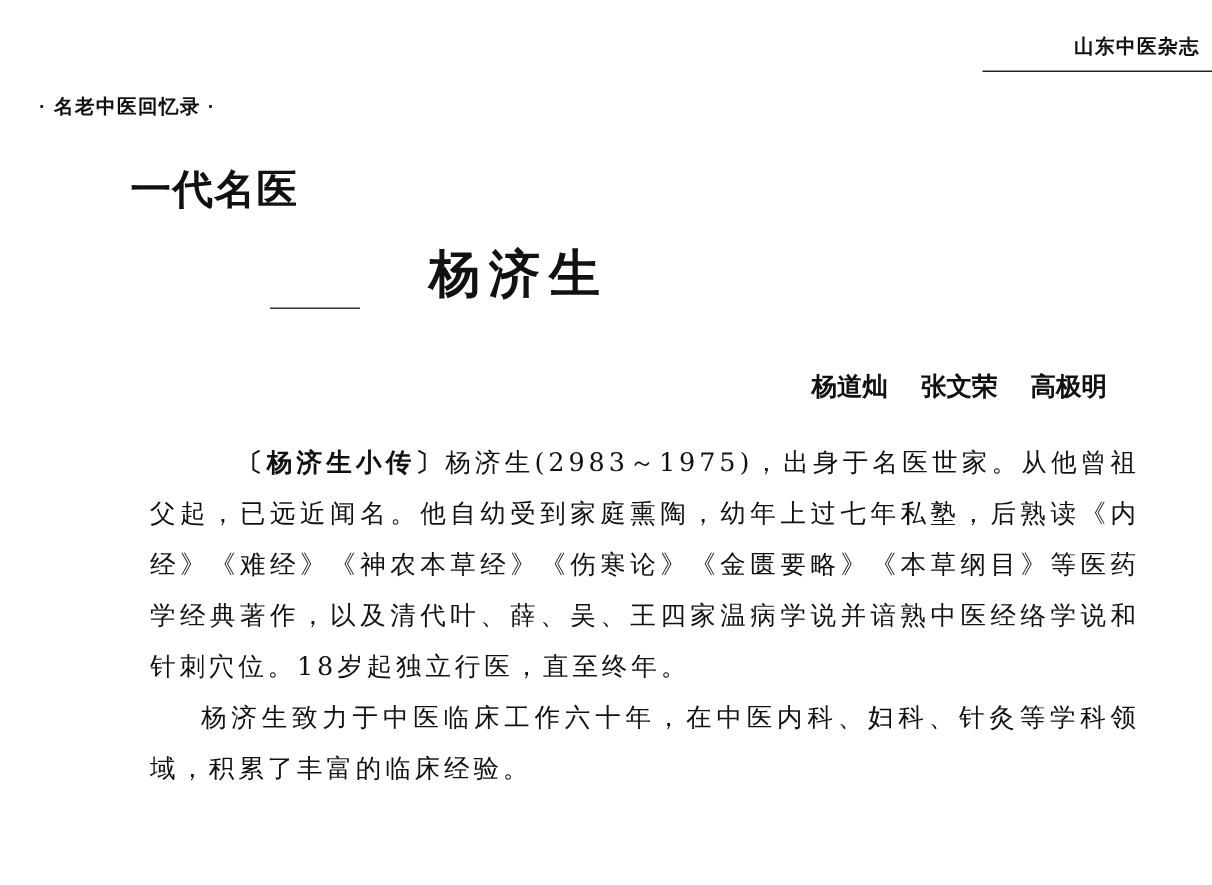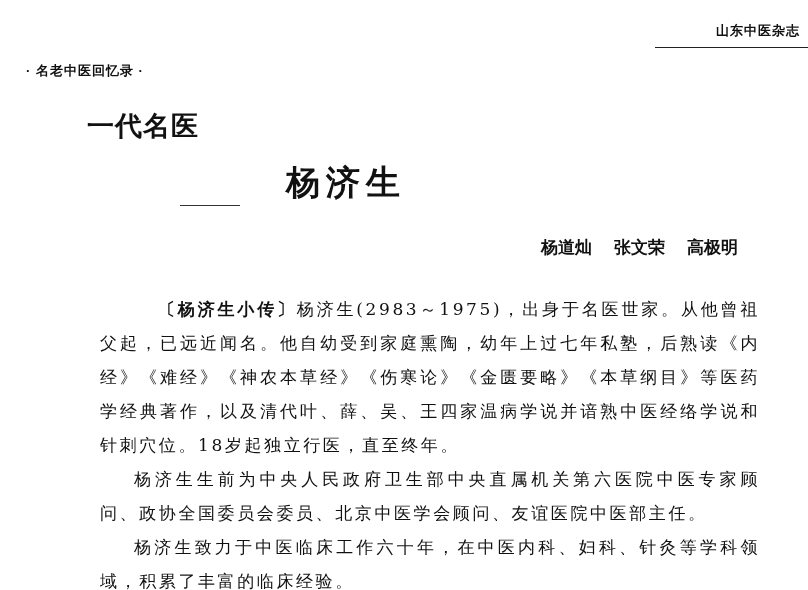--- a/index.html
+++ b/index.html
@@ -66,21 +66,21 @@
     }
     .title-name {
       font-size: 34px;
       font-family: "DejaVu Serif", "Liberation Serif", serif;
       font-weight: bold;
       letter-spacing: 6px;
     }
     .authors {
       position: absolute;
       right: 70px;
-      top: 236px;
+      top: 246px;
       font-family: "DejaVu Sans", "Liberation Sans", sans-serif;
       font-weight: bold;
       font-size: 17px;
       display: flex;
       gap: 22px;
     }
     .body-text {
       position: absolute;
       left: 100px;
       top: 292px;
@@ -115,15 +115,14 @@
 </div>
 
 <div class="authors">
   <span>杨道灿</span>
   <span>张文荣</span>
   <span>高极明</span>
 </div>
 
 <div class="body-text">
   <p><span class="bio-label">〔杨济生小传〕</span><span>杨济生(2983～1975)，出身于名医世家。从他曾祖父起，已远近闻名。他自幼受到家庭熏陶，幼年上过七年私塾，后熟读《内经》《难经》《神农本草经》《伤寒论》《金匮要略》《本草纲目》等医药学经典著作，以及清代叶、薛、吴、王四家温病学说并谙熟中医经络学说和针刺穴位。18岁起独立行医，直至终年。</span></p>
-  <p>杨济生生前为中央人民政府卫生部中央直属机关第六医院中医专家顾问、政协全国委员会委员、北京中医学会顾问、友谊医院中医部主任。</p>
   <p>杨济生致力于中医临床工作六十年，在中医内科、妇科、针灸等学科领域，积累了丰富的临床经验。</p>
 </div>
 
 </body></html>

